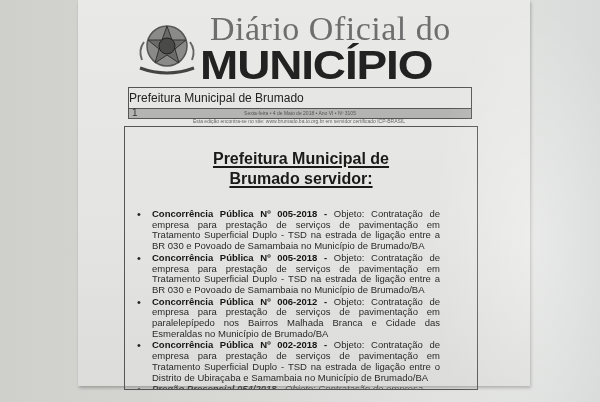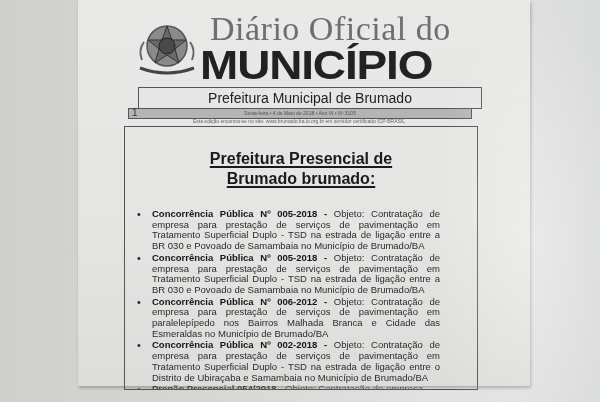--- a/index.html
+++ b/index.html
@@ -19,23 +19,23 @@
     position:absolute; left:80px; top:4px;
     font-family:"Liberation Serif", serif; font-size:34px; color:#6e6e6e; letter-spacing:0.5px;
     white-space:nowrap;
   }
   .title-bottom {
     position:absolute; left:70px; top:36px;
     font-family:"Liberation Sans", sans-serif; font-weight:bold; font-size:41px; color:#222;
     letter-spacing:-1px; transform:scaleX(1.12); transform-origin:left; white-space:nowrap;
   }
   .header-box {
-    position:absolute; left:60px; top:87px; width:342px; height:20px;
+    position:absolute; left:50px; top:87px; width:342px; height:20px;
     border:1px solid #555; background:#e6e6e4;
-    font-size:14px; color:#222; text-align:center; line-height:20px;
+    font-size:12px; color:#222; text-align:left; line-height:20px;
   }
   .edition-bar {
     position:absolute; left:50px; top:108px; width:342px; height:9px;
     border:1px solid #555; background:#b4b4b2; font-size:5px; color:#555; line-height:9px;
   }
   .edition-bar .num { position:absolute; left:3px; top:-1px; font-size:10px; color:#333; }
   .edition-bar .info { position:absolute; left:0; right:0; text-align:center; }
   .site-line { position:absolute; left:50px; top:118px; width:342px; text-align:center; font-size:5px; color:#666; }
   .content-box {
     position:absolute; left:46px; top:126px; width:352px; height:262px;
@@ -43,21 +43,21 @@
   }
   .headline {
     position:absolute; left:0; right:0; top:22px; text-align:center;
     font-weight:bold; font-size:16px; line-height:20px; color:#1a1a1a;
   }
   .headline span { text-decoration:underline; text-decoration-thickness:2px; text-underline-offset:2px; }
   .items { position:absolute; left:10px; top:82px; width:305px; margin:0; padding:0; list-style:none; }
   .items li { position:relative; padding-left:17px; font-size:9.5px; line-height:10.7px; color:#2a2a2a; text-align:justify; margin-bottom:1px; }
   .items li::before { content:"•"; position:absolute; left:2px; top:0; font-size:11px; color:#222; }
   .items b { color:#151515; }
-  .partial { opacity:0.7; white-space:nowrap; overflow:hidden; height:6px; }
+  .partial { opacity:0.7; white-space:nowrap; overflow:hidden; height:6px;font-style:italic; }
   .shadow-right {
     position:absolute; left:430px; top:0; width:170px; height:402px;
     background: radial-gradient(ellipse at 60% 60%, rgba(255,255,255,0.35), rgba(255,255,255,0) 70%);
     pointer-events:none;
   }
 </style>
 </head>
 <body>
 
 <div class="paper">
@@ -76,22 +76,22 @@
 
   <div class="header-box">Prefeitura Municipal de Brumado</div>
   <div class="edition-bar">
     <span class="num">1</span>
     <span class="info">Sexta-feira • 4 de Maio de 2018 • Ano VI • Nº 3105</span>
   </div>
   <div class="site-line">Esta edição encontra-se no site: www.brumado.ba.io.org.br em servidor certificado ICP-BRASIL</div>
 
   <div class="content-box">
     <div class="headline">
-      <span>Prefeitura Presencial de</span><br>
-      <span>Brumado brumado:</span>
+      <span>Prefeitura Municipal de</span><br>
+      <span>Brumado servidor:</span>
     </div>
     <ul class="items">
       <li><b>Concorrência Pública Nº 005-2018 -</b><span> Objeto: Contratação de empresa para prestação de serviços de pavimentação em Tratamento Superficial Duplo - TSD na estrada de ligação entre a BR 030 e Povoado de Samambaia no Município de Brumado/BA</span></li>
       <li><b>Concorrência Pública Nº 005-2018 -</b><span> Objeto: Contratação de empresa para prestação de serviços de pavimentação em Tratamento Superficial Duplo - TSD na estrada de ligação entre a BR 030 e Povoado de Samambaia no Município de Brumado/BA</span></li>
       <li><b>Concorrência Pública Nº 006-2012 -</b><span> Objeto: Contratação de empresa para prestação de serviços de pavimentação em paralelepípedo nos Bairros Malhada Branca e Cidade das Esmeraldas no Município de Brumado/BA</span></li>
       <li><b>Concorrência Pública Nº 002-2018 -</b><span> Objeto: Contratação de empresa para prestação de serviços de pavimentação em Tratamento Superficial Duplo - TSD na estrada de ligação entre o Distrito de Ubiraçaba e Samambaia no Município de Brumado/BA</span></li>
       <li class="partial"><b>Pregão Presencial 054/2018 -</b><span> Objeto: Contratação de empresa</span></li>
     </ul>
   </div>
 </div>

